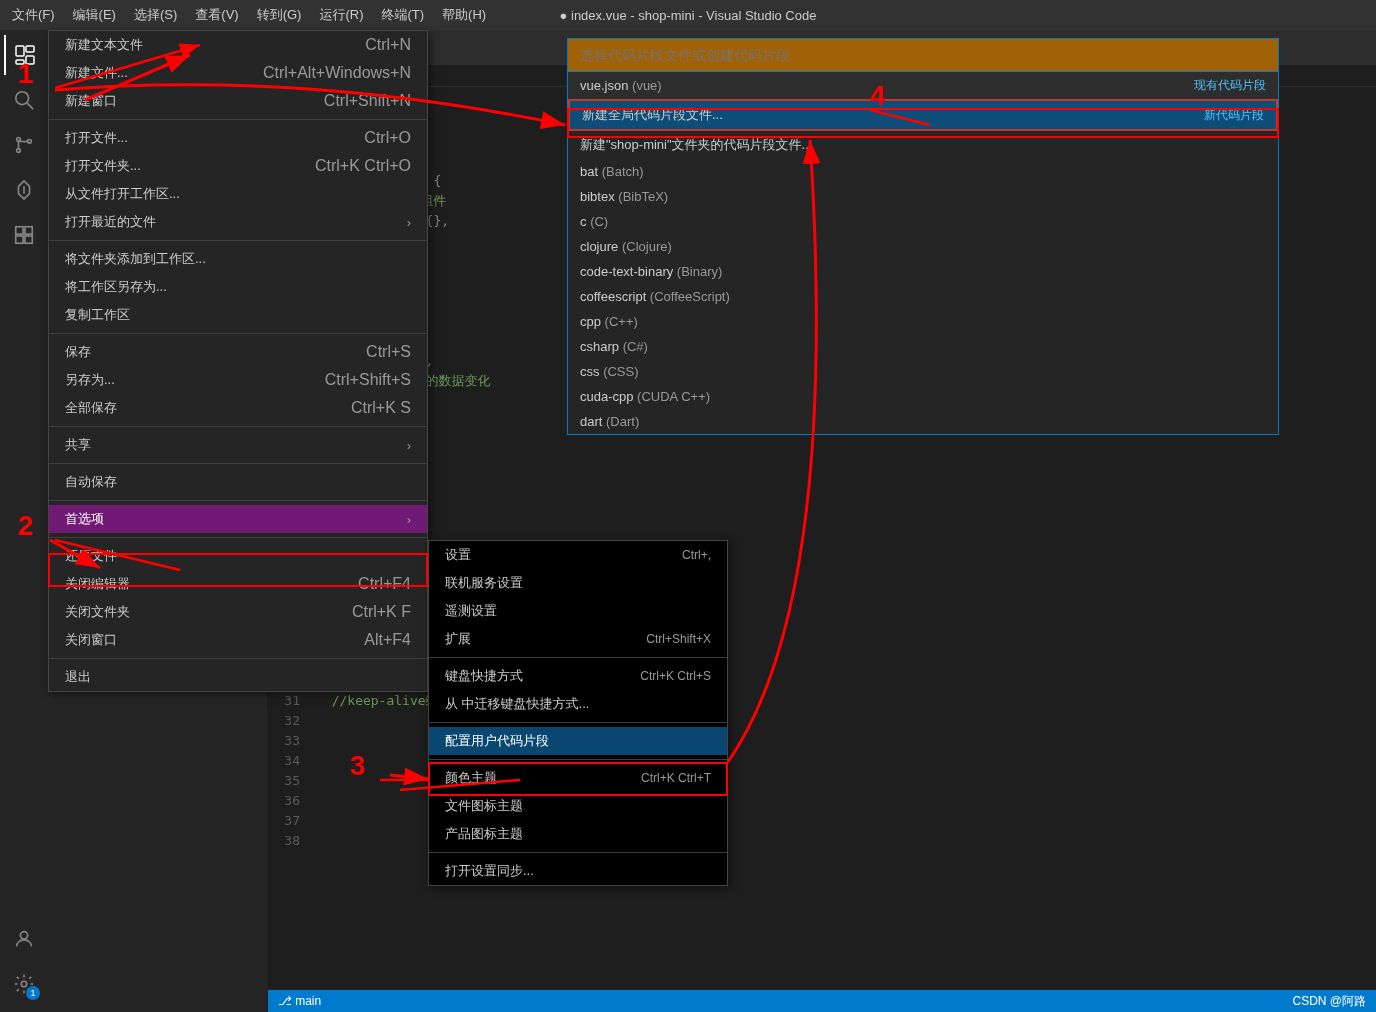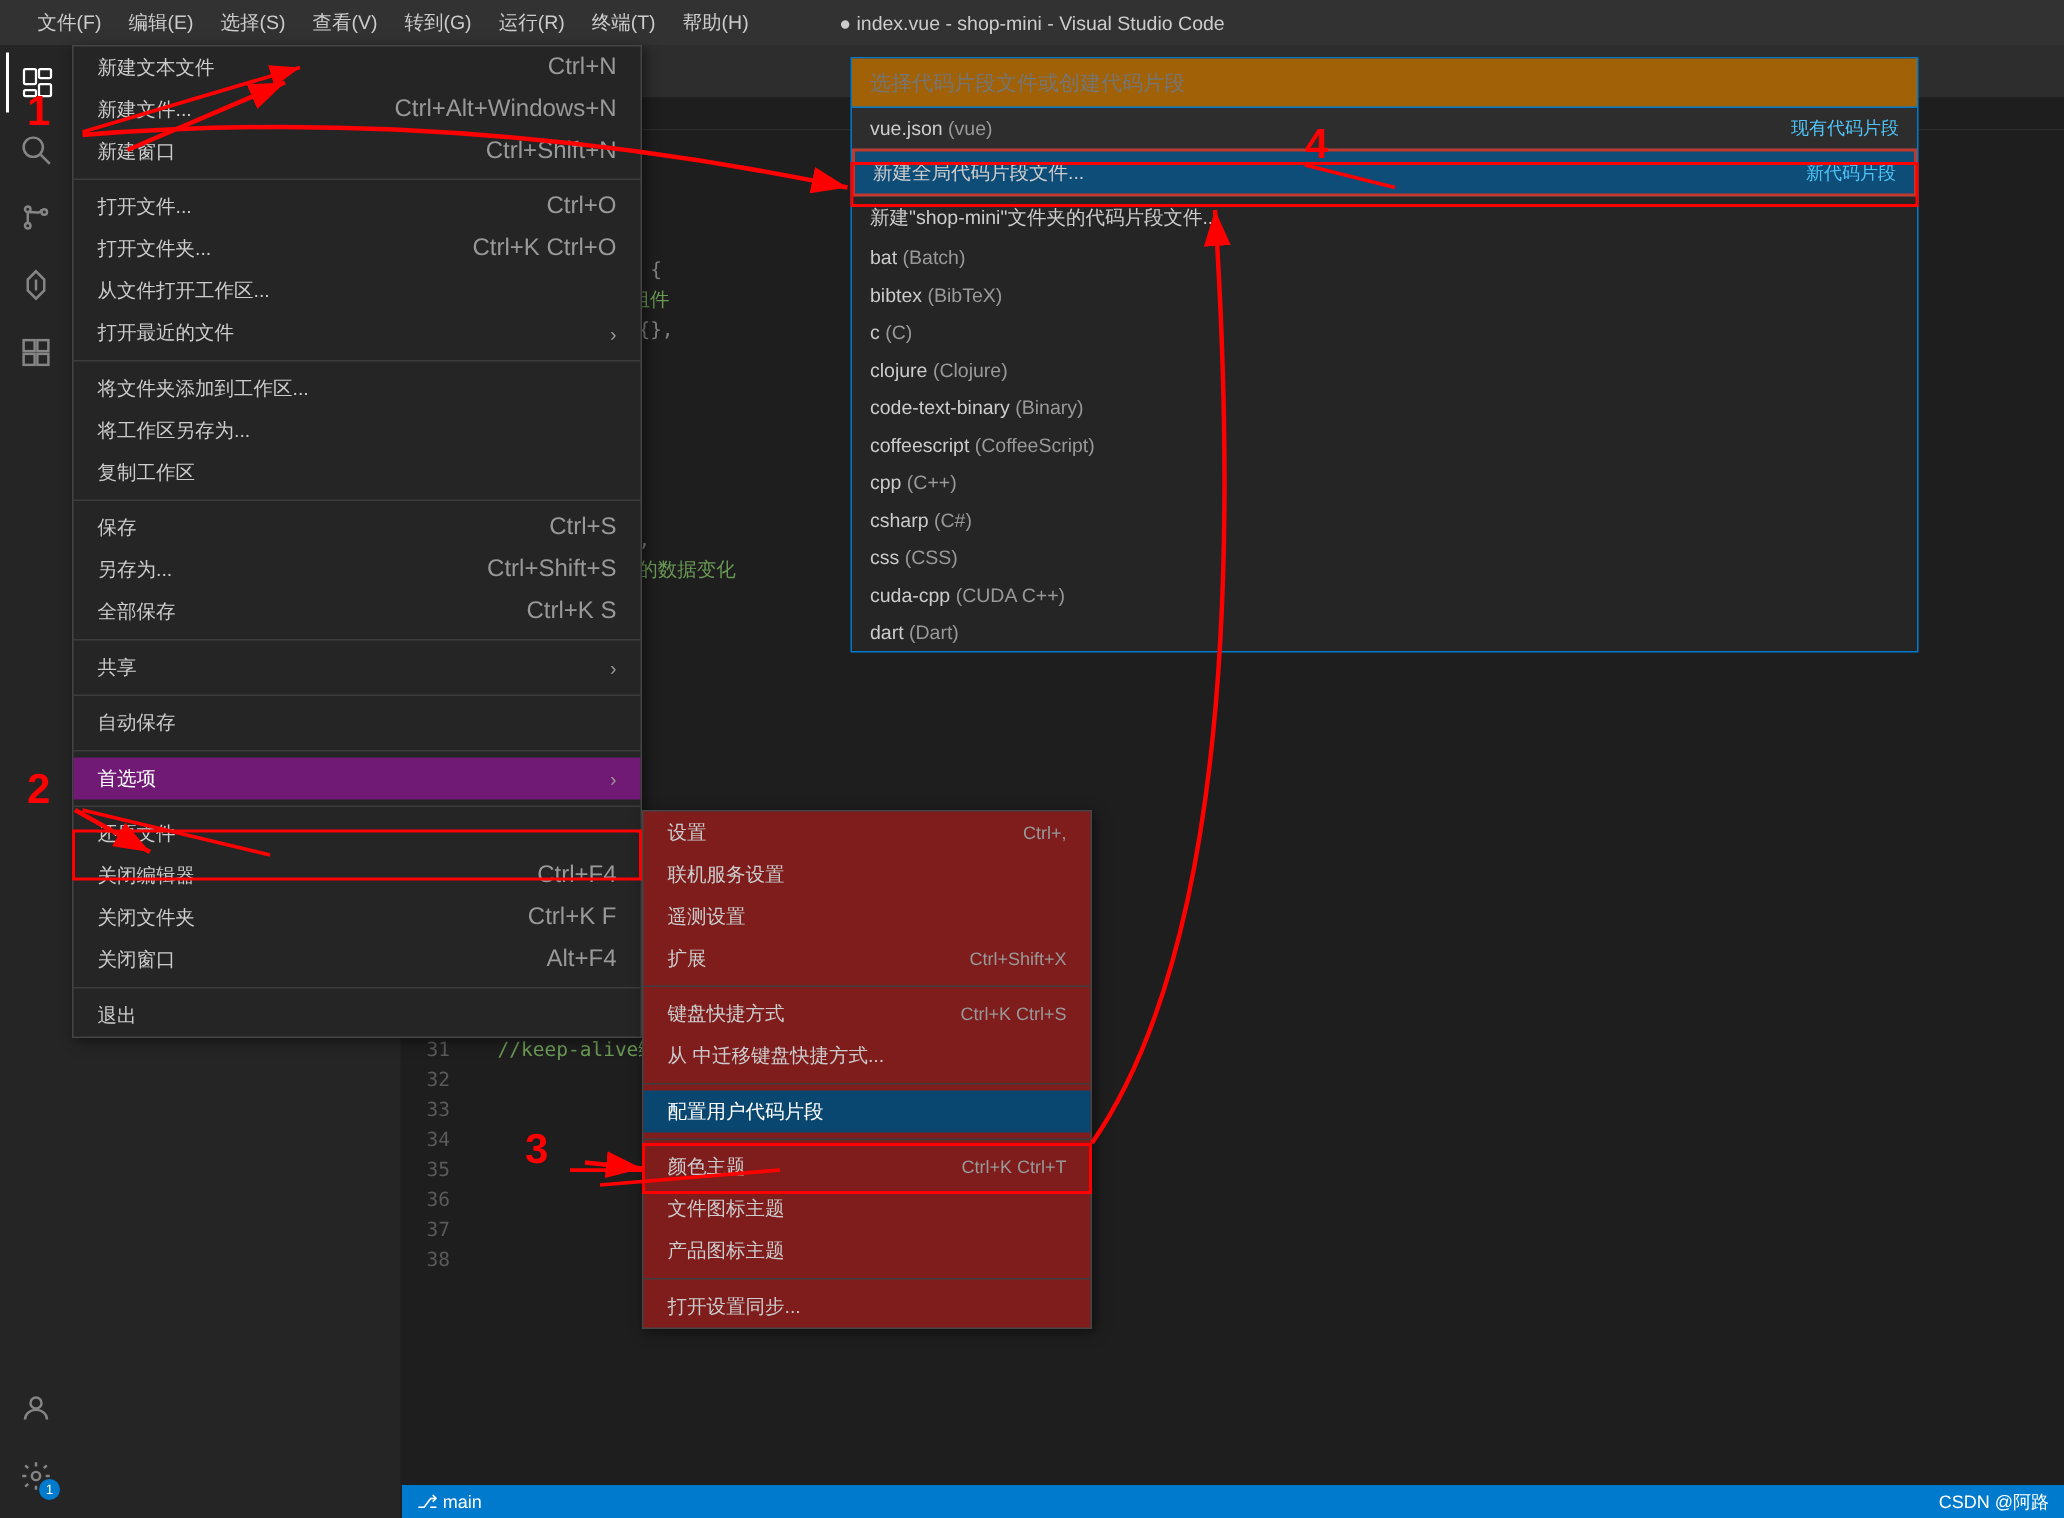--- a/index.html
+++ b/index.html
@@ -13,21 +13,21 @@
       overflow: hidden;
       position: relative;
     }
 
     
     .titlebar {
       height: 30px;
       background: #323233;
       display: flex;
       align-items: center;
-      padding: 0 17px;
+      padding: 0 4px;
       position: relative;
     }
     .titlebar-menu {
       display: flex;
       gap: 2px;
       flex: 1;
     }
     .titlebar-menu-item {
       padding: 2px 8px;
       color: #ccc;
@@ -135,21 +135,21 @@
       background: #3d3d3d;
       margin: 4px 0;
     }
 
     
     .prefs-menu {
       position: absolute;
       left: 428px;
       top: 540px;
       width: 300px;
-      background: #7f1d1d;
+      background: #000000;
       border: 1px solid #454545;
       z-index: 101;
       box-shadow: 2px 2px 8px rgba(0,0,0,0.5);
     }
     .prefs-menu-item {
       display: flex;
       align-items: center;
       justify-content: space-between;
       padding: 5px 16px;
       cursor: pointer;

